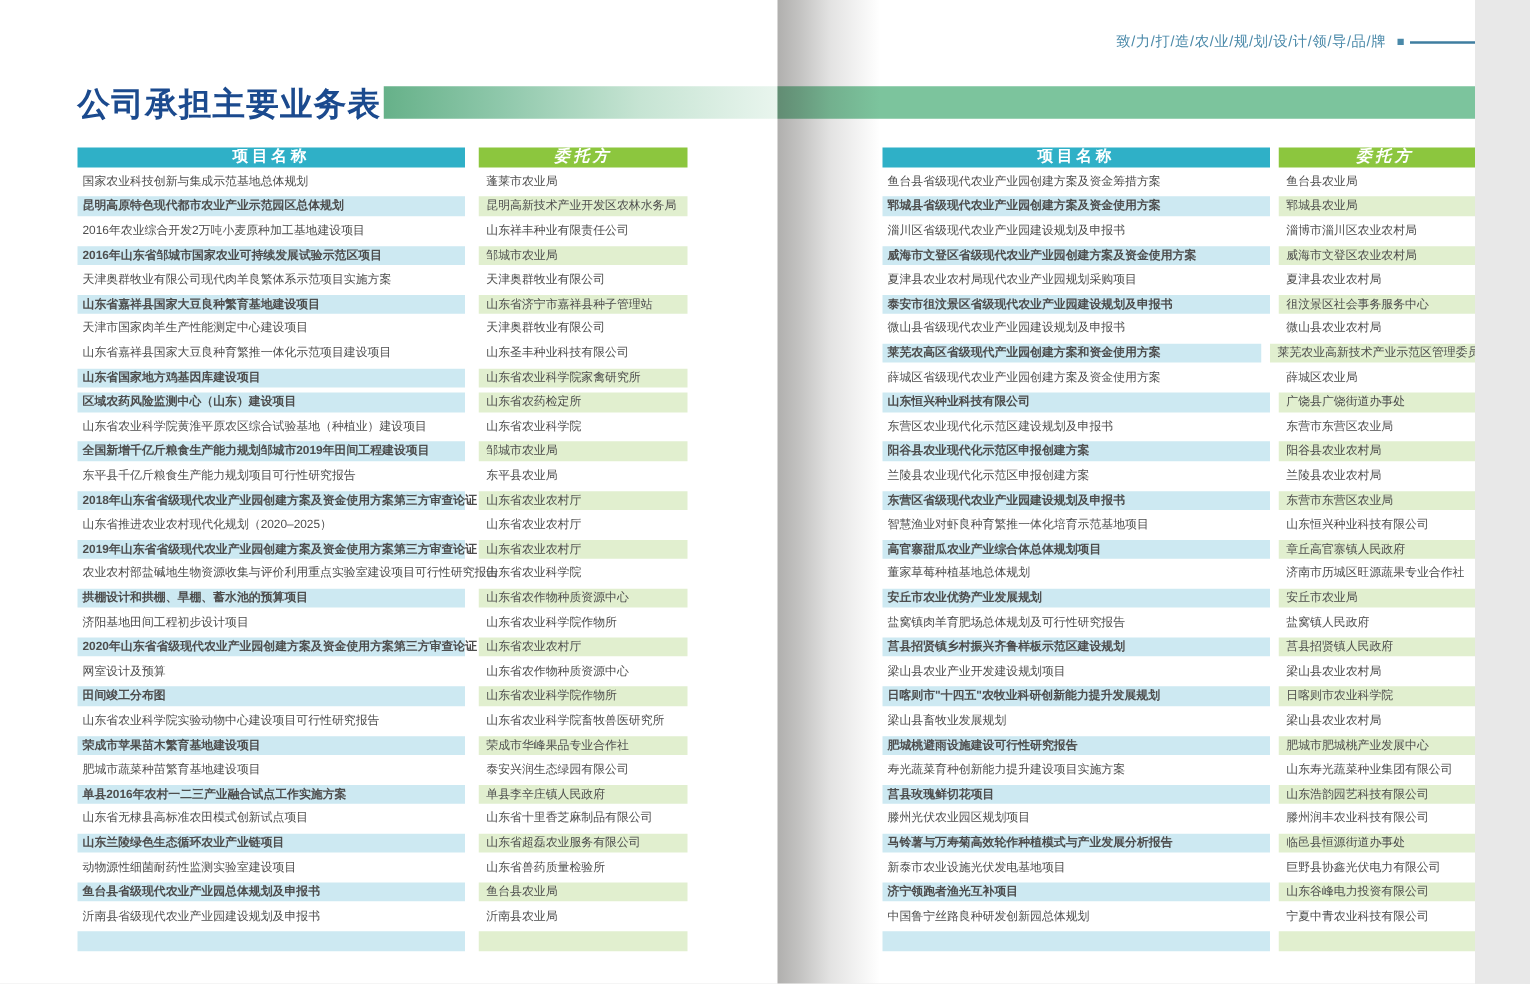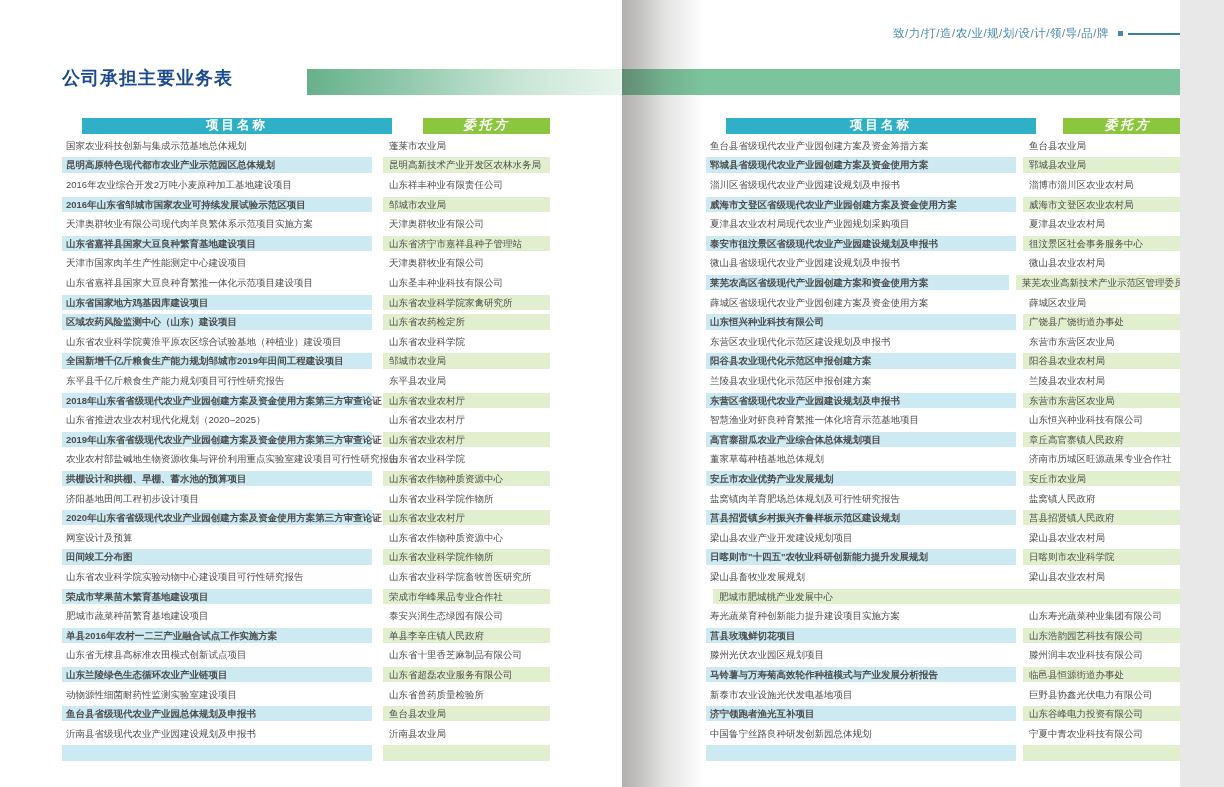--- a/index.html
+++ b/index.html
@@ -18,21 +18,21 @@
   .tagline-dot{
     width:5px;height:5px;background:var(--tagline-color,#4a89a9);
     margin-left:9px;margin-right:5px;flex:0 0 auto;
   }
   .tagline-line{
     width:52px;height:2px;background:var(--tagline-line-color,#3f7ea0);flex:0 0 auto;
   }
   
   .page-title{
     position:absolute;left:62px;top:66px;z-index:2;
-    font-size:18px;font-weight:700;letter-spacing:1px;
+    font-size:26px;font-weight:700;letter-spacing:1px;
     color:var(--title-color,#1b4a8e);white-space:nowrap;
   }
   .title-bar-left{
     position:absolute;left:307px;top:69px;width:315px;height:26px;z-index:1;
     background:linear-gradient(90deg,#66b189 0%,#8fc8ab 30%,#c6e4d3 65%,#e9f5ee 100%);
   }
   .title-bar-right{
     position:absolute;left:622px;top:69px;width:570px;height:26px;z-index:1;
     background:var(--bar-green,#7cc49d);
   }
@@ -55,21 +55,21 @@
   .cell{box-sizing:border-box;white-space:nowrap;overflow:visible;
         font-size:9.5px;line-height:15.3px;color:#4d4d4d;}
   .cell.project{width:310px;padding-left:4px;}
   .biz-table.left  .cell-gap{width:11px;flex:0 0 auto;}
   .biz-table.right .cell-gap{width:7px;flex:0 0 auto;}
   .cell.client{flex:1 1 auto;padding-left:6px;}
   .t-row.alt .cell.project{background:var(--stripe-project,#cde9f2);font-weight:bold;}
   .t-row.alt .cell.client{background:var(--stripe-client,#e1efcf);}
   .t-row.header .cell{
     color:#ffffff;font-weight:700;font-size:12.5px;letter-spacing:3px;
-    text-align:center;line-height:15.5px;padding-left:0;margin-left:20px;
+    text-align:center;line-height:15.5px;padding-left:0;
   }
   .t-row.header .cell.project{background:var(--header-project-bg,#2fb0c7);}
   .t-row.header .cell.client{background:var(--header-client-bg,#8cc63e);font-style:italic;}
 </style>
 </head>
 <body>
 
 <div class="page">
 
   <div class="tagline-wrap">
@@ -365,20 +365,21 @@
         <div class="cell project">日喀则市"十四五"农牧业科研创新能力提升发展规划</div>
         <div class="cell-gap"></div>
         <div class="cell client">日喀则市农业科学院</div>
       </div>
       <div class="t-row">
         <div class="cell project">梁山县畜牧业发展规划</div>
         <div class="cell-gap"></div>
         <div class="cell client">梁山县农业农村局</div>
       </div>
       <div class="t-row alt">
+        <div class="cell project">肥城桃避雨设施建设可行性研究报告</div>
         <div class="cell-gap"></div>
         <div class="cell client">肥城市肥城桃产业发展中心</div>
       </div>
       <div class="t-row">
         <div class="cell project">寿光蔬菜育种创新能力提升建设项目实施方案</div>
         <div class="cell-gap"></div>
         <div class="cell client">山东寿光蔬菜种业集团有限公司</div>
       </div>
       <div class="t-row alt">
         <div class="cell project">莒县玫瑰鲜切花项目</div>

